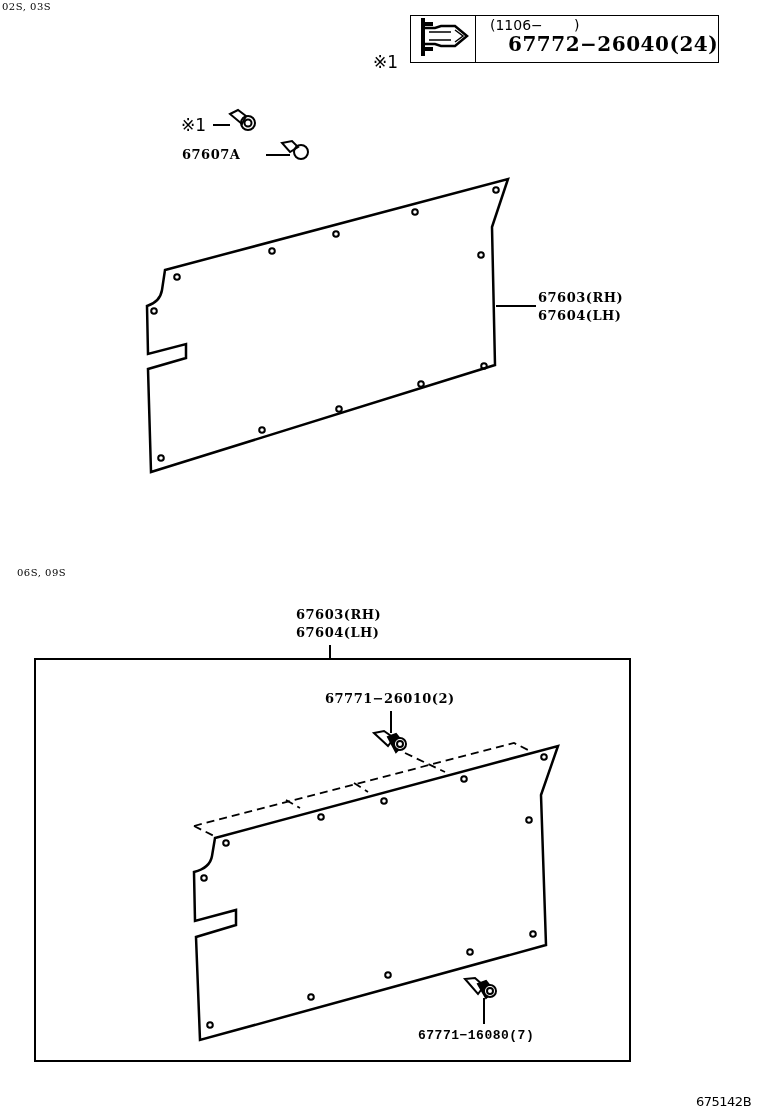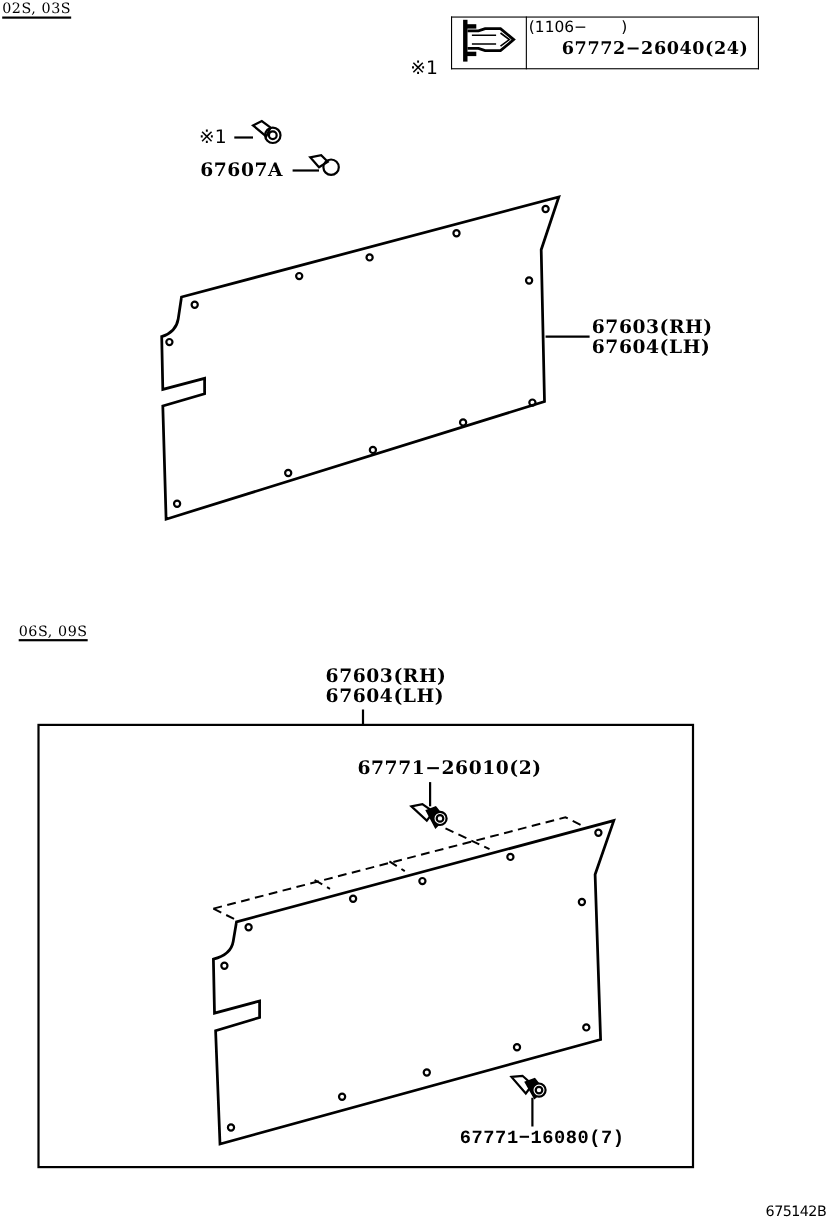--- a/index.html
+++ b/index.html
@@ -1,19 +1,19 @@
 <!DOCTYPE html>
 <html><head>
 <meta charset="utf-8">
 <style>
   html, body { margin:0; padding:0; background:#ffffff; }
   body { width:760px; height:1112px; position:relative; overflow:hidden; font-family:"DejaVu Serif", serif; color:#000; }
   .abs { position:absolute; }
-  .hdr { font-family:"DejaVu Serif", serif; font-size:13px; text-decoration:underline; text-decoration-thickness:2px; text-underline-offset:3px; letter-spacing:0.5px; }
-  .pn { font-family:"DejaVu Serif", serif; font-weight:bold; font-size:17px; letter-spacing:0.5px; line-height:18px; white-space:nowrap; }
+  .hdr { font-family:"DejaVu Serif", serif; font-size:10px; text-decoration-thickness:2px; text-underline-offset:3px; letter-spacing:0.5px; }
+  .pn { font-family:"DejaVu Serif", serif; font-weight:bold; font-size:13px; letter-spacing:0.5px; line-height:18px; white-space:nowrap; }
   .sm { font-family:"DejaVu Sans", sans-serif; font-size:14px; white-space:nowrap; }
   .ref { font-family:"DejaVu Sans", sans-serif; font-size:14px; white-space:nowrap; }
   svg { position:absolute; left:0; top:0; }
   table.clip { position:absolute; border-collapse:collapse; }
   table.clip td { border:1.5px solid #000; padding:0; }
 </style>
 </head>
 <body>
 
 <div class="abs hdr" style="left:2px; top:1px;">02S, 03S</div>
@@ -26,22 +26,22 @@
       <svg width="64" height="42" viewBox="0 0 64 42" style="position:relative;">
         <rect x="10" y="2" width="4" height="38" fill="#000"></rect>
         <path d="M14 12 H24 L30 10 H44 L56 20 L44 30 H30 L24 28 H14" fill="none" stroke="#000" stroke-width="2.5"></path>
         <path d="M18 16 H40 M18 24 H40" stroke="#000" stroke-width="1.5"></path>
         <path d="M44 14 L52 20 L44 26" fill="none" stroke="#000" stroke-width="1.5"></path>
         <rect x="12" y="6" width="10" height="4" fill="#000"></rect>
         <rect x="12" y="31" width="10" height="4" fill="#000"></rect>
       </svg>
     </td>
     <td style="vertical-align:top;">
-      <div class="sm" style="margin:1px 0 0 2px; white-space:pre;">(1106−       )</div>
-      <div class="pn" style="margin:2px 0 0 32px; font-size:16px;">67772−26040(24)</div>
+      <div class="sm" style="margin:1px 0 0 14px; white-space:pre;">(1106−       )</div>
+      <div class="pn" style="margin:2px 0 0 32px; font-size:20px;">67772−26040(24)</div>
     </td>
   </tr>
 </tbody>
   </table>
 
 <div class="abs ref" style="left:181px; top:115px; font-size:17px;">※1</div>
 <div class="abs pn" style="left:182px; top:146px;">67607A</div>
 <div class="abs pn" style="left:538px; top:289px;">67603(RH)</div>
 <div class="abs pn" style="left:538px; top:307px;">67604(LH)</div>
 

